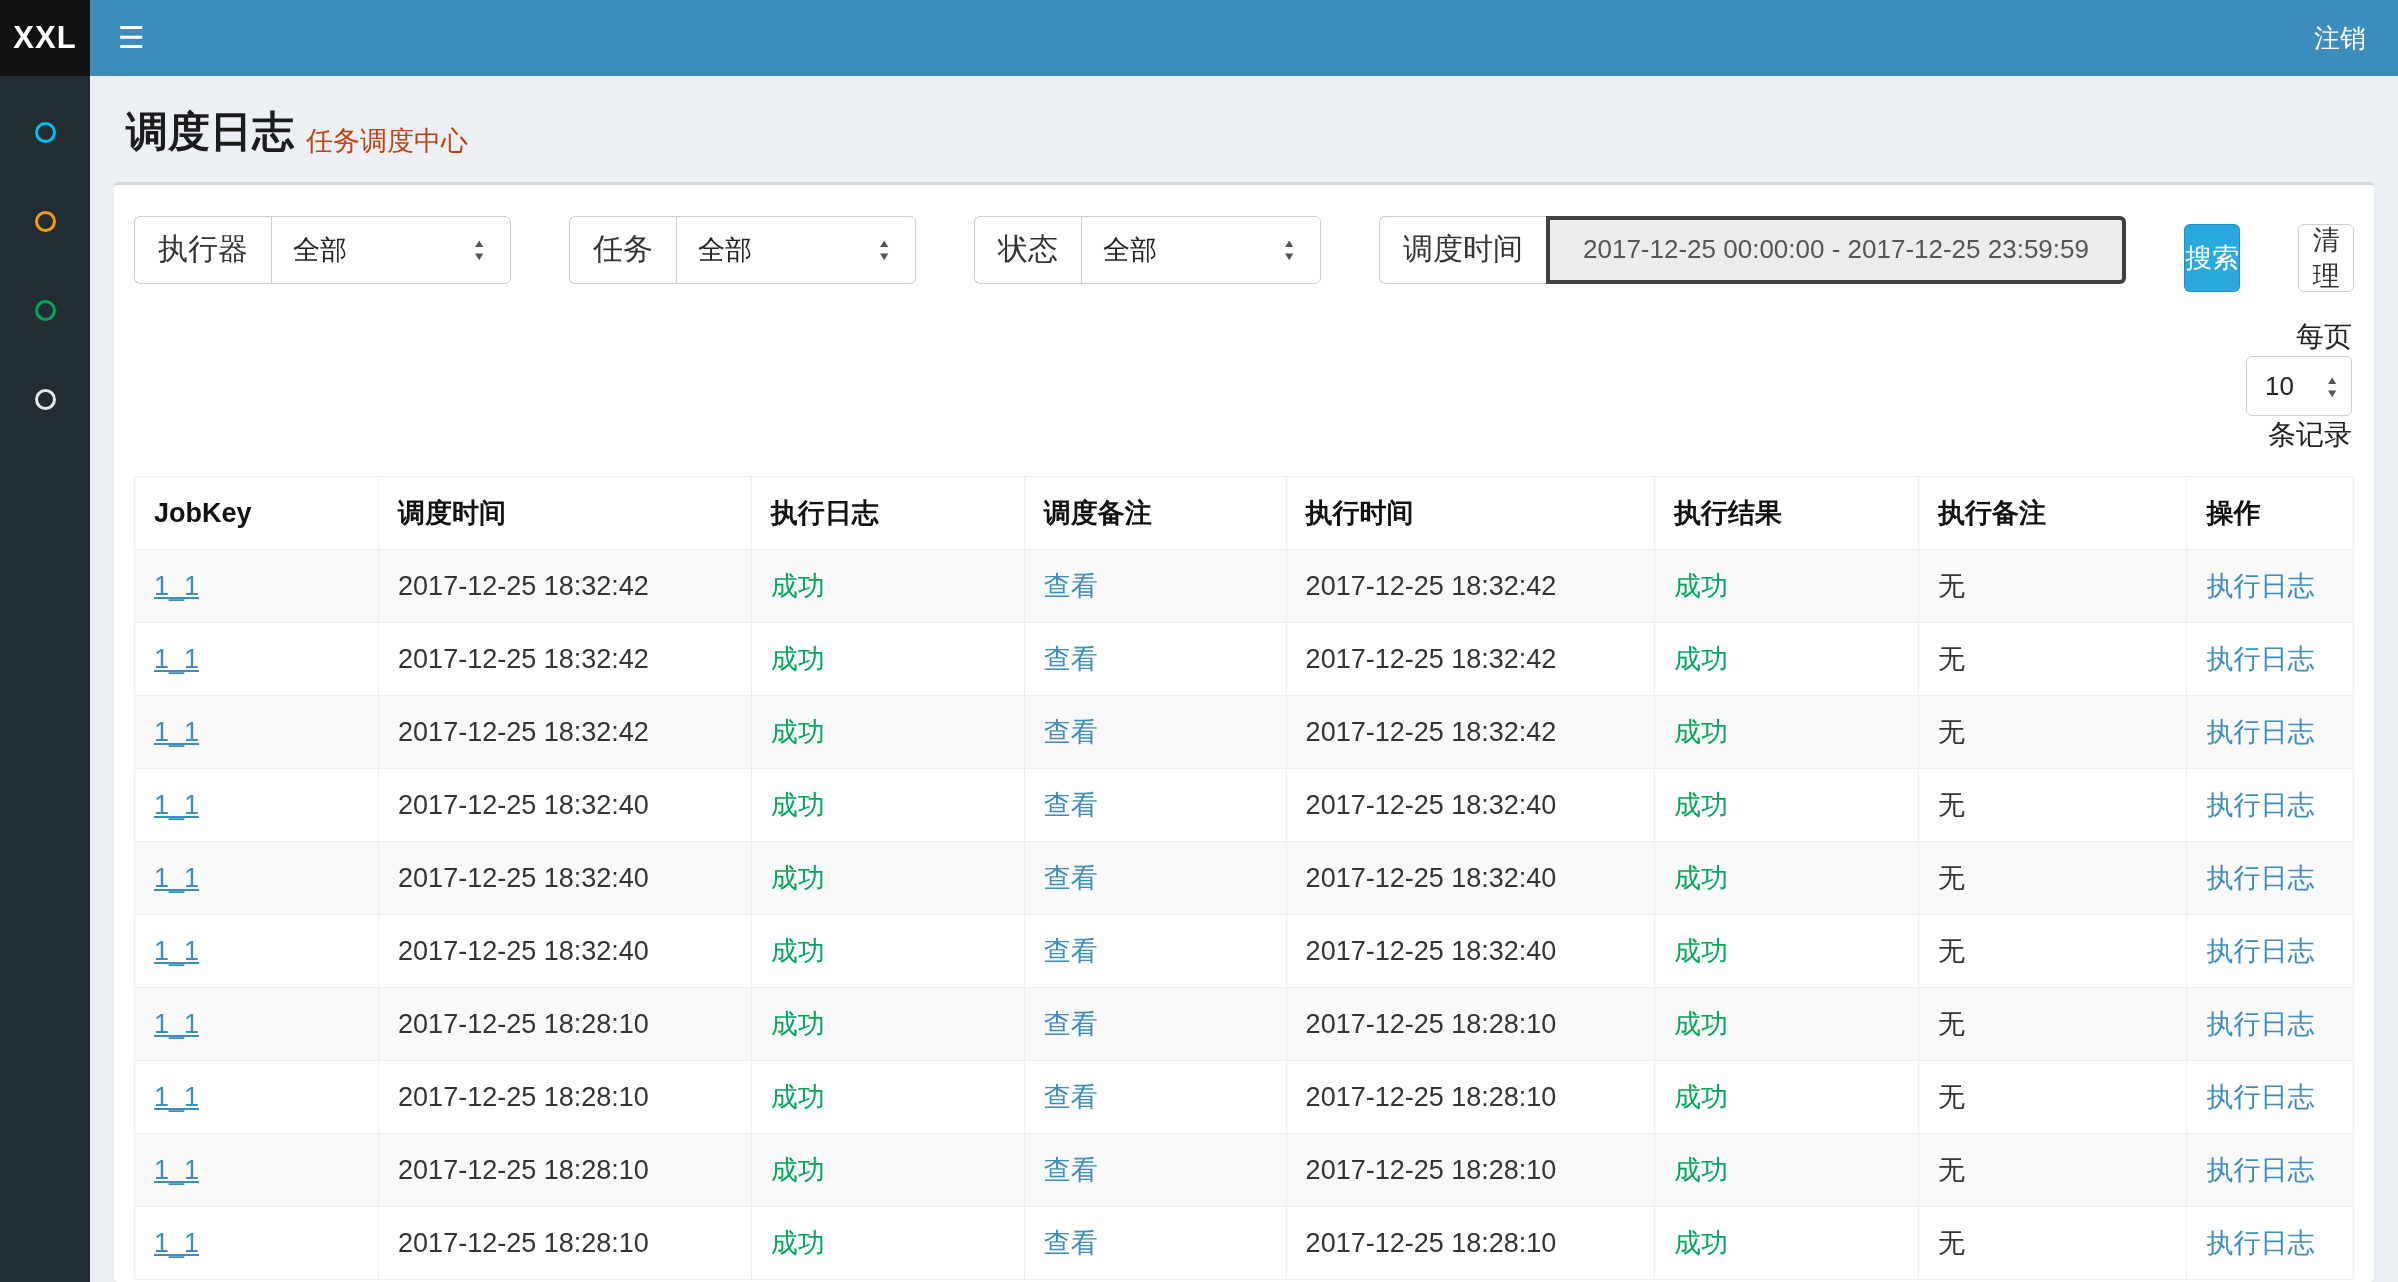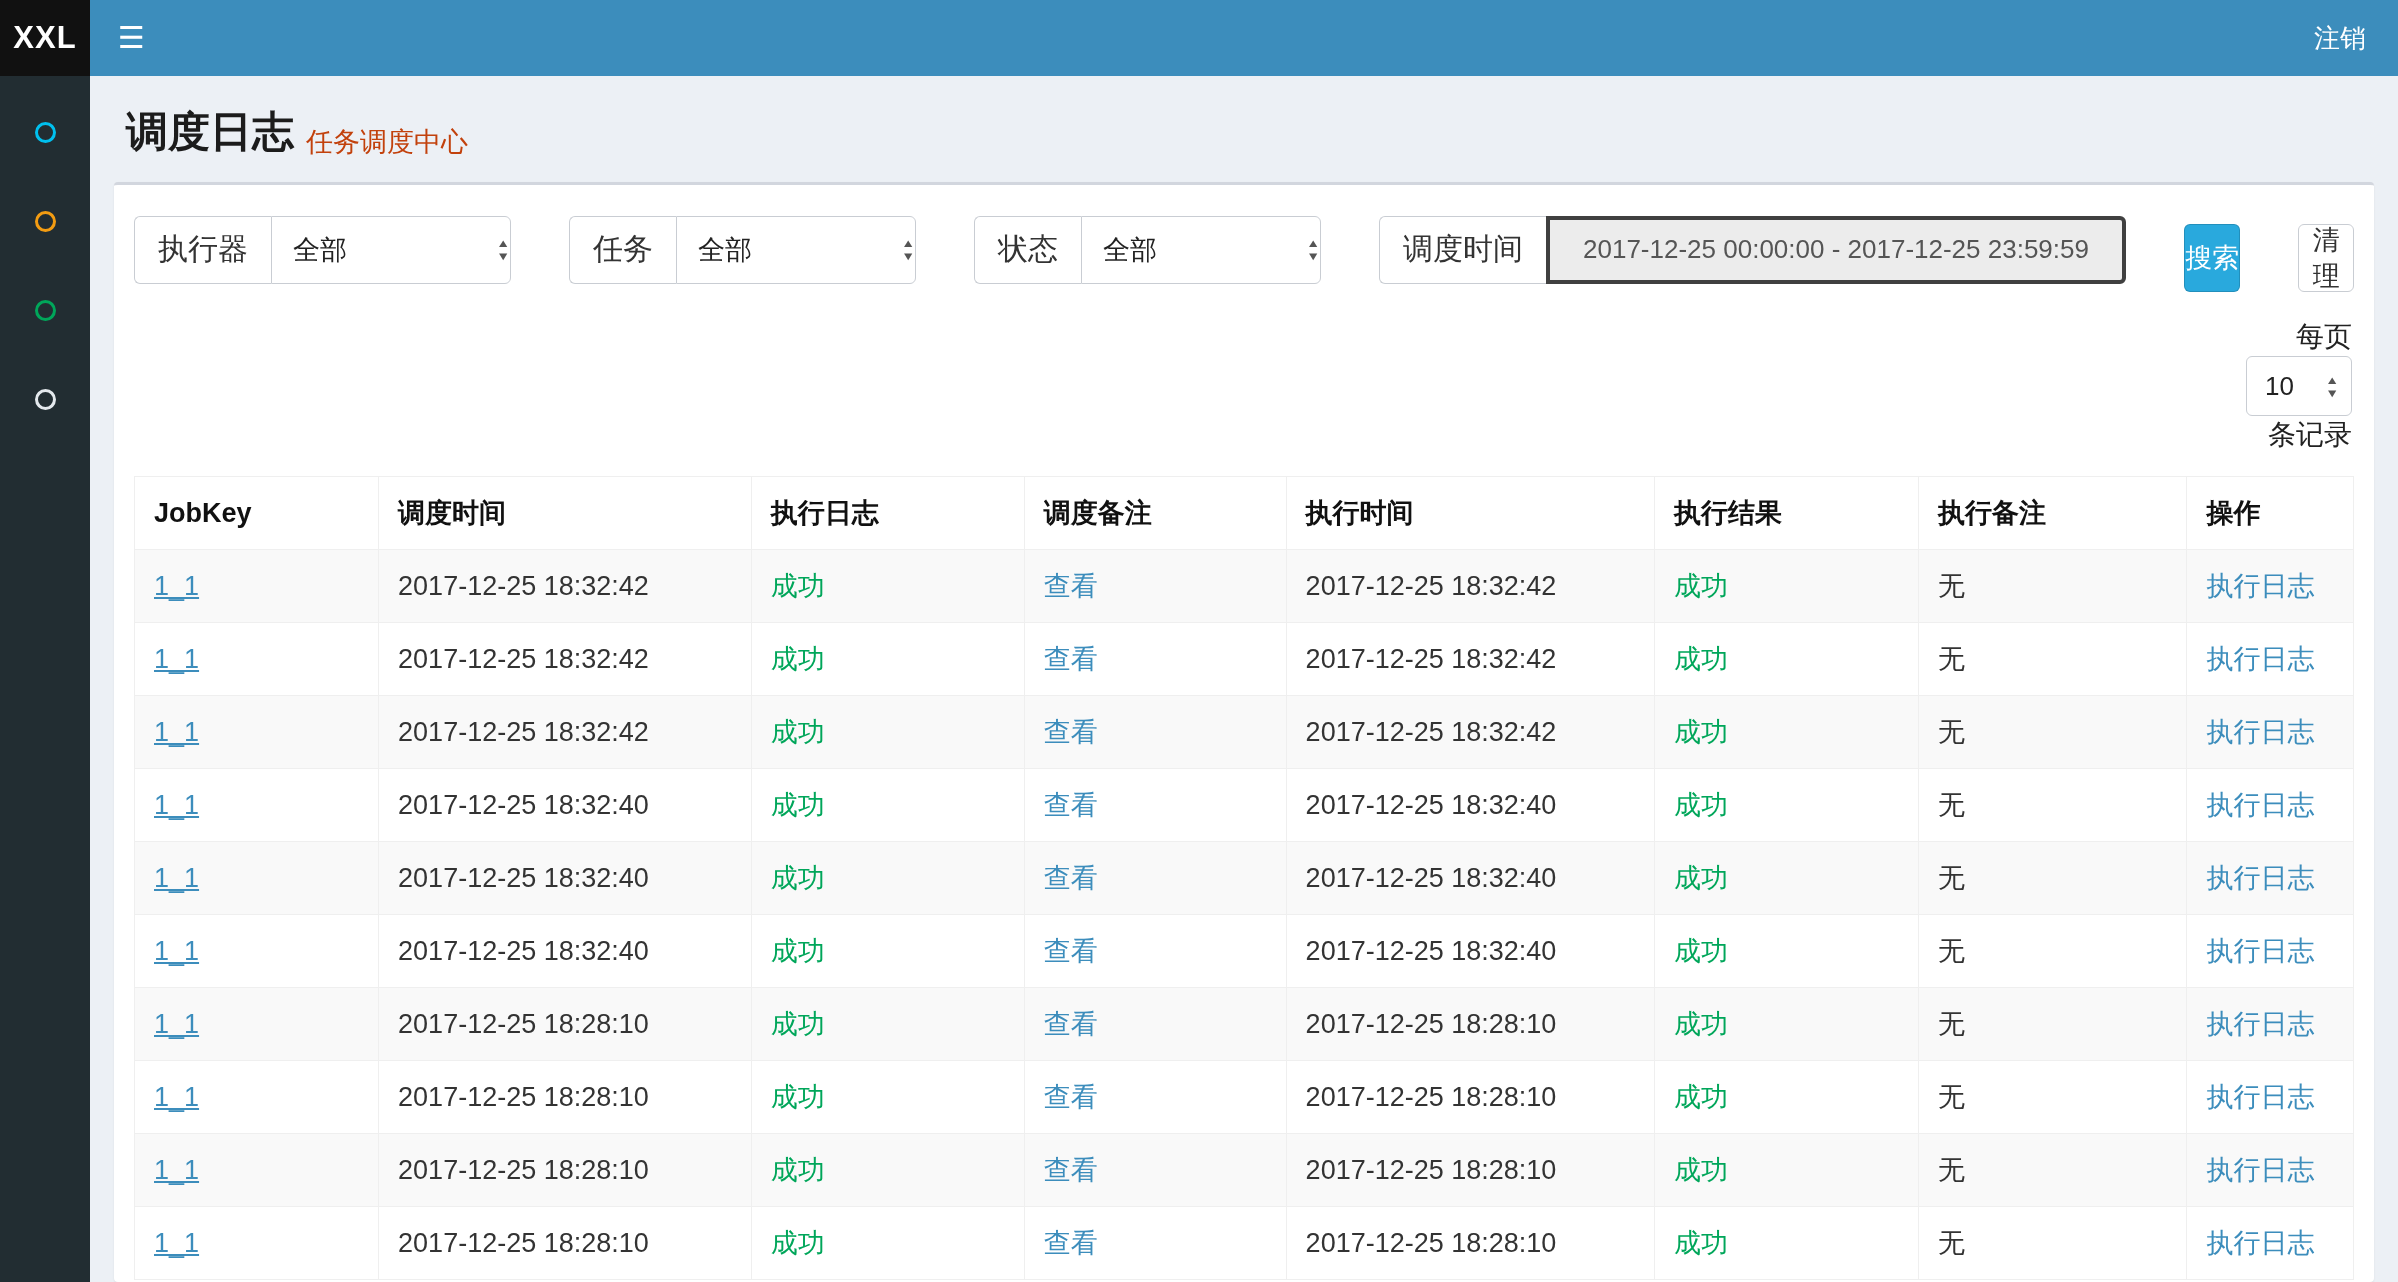--- a/index.html
+++ b/index.html
@@ -27,28 +27,28 @@
   .navbar-main{flex:1;display:flex;align-items:center;justify-content:space-between;padding:0 32px 0 28px;}
   .hamburger{color:#fff;font-size:30px;cursor:pointer;line-height:1;}
   .logout{color:#fff;font-size:26px;cursor:pointer;}
   
   .sidebar{position:absolute;top:76px;left:0;bottom:0;width:90px;background:var(--sidebar-bg);padding-top:12px;}
   .side-item{height:89px;display:flex;align-items:center;justify-content:center;cursor:pointer;}
   .circle{width:21px;height:21px;border:3px solid #fff;border-radius:50%;display:block;}
   
   .content{position:absolute;top:76px;left:90px;right:0;bottom:0;padding:0 24px;display:flex;flex-direction:column;overflow:hidden;}
   .content-header{padding:28px 12px 22px;flex:0 0 auto;}
-  h1{font-size:42px;font-weight:bold;color:#1c1c1c;display:flex;align-items:flex-end;}
+  h1{font-size:42px;font-weight:bold;color:#1c1c1c;display:flex;align-items:flex-start;}
   h1 small{font-size:27px;color:#c2410c;font-weight:normal;margin-left:12px;margin-top:19px;}
   .box{background:#fff;border-top:3px solid #d2d6de;border-radius:4px;box-shadow:0 1px 2px rgba(0,0,0,.08);padding:22px 20px;flex:1 1 auto;overflow:hidden;}
   
   .filters{display:flex;align-items:center;gap:58px;}
   .group{display:flex;height:68px;flex:0 0 auto;}
   .addon{display:flex;align-items:center;padding:0 23px;border:1px solid #c9cdd3;border-right:none;border-radius:6px 0 0 6px;background:#fff;font-size:30px;color:#333;white-space:nowrap;}
-  .selectbox{display:flex;align-items:center;justify-content:space-between;width:240px;border:1px solid #c9cdd3;border-radius:0 6px 6px 0;background:#fff;padding:0 0 0 21px;font-size:27px;color:#222;cursor:pointer;}
+  .selectbox{display:flex;align-items:center;justify-content:space-between;width:240px;border:1px solid #c9cdd3;border-radius:0 6px 6px 0;background:#fff;padding:0 24px 0 21px;font-size:27px;color:#222;cursor:pointer;}
   .stepper{display:flex;flex-direction:column;color:#555;align-items:center;justify-content:center;gap:1px;}
   .stepper i{font-style:normal;font-size:14px;line-height:12px;transform:scaleY(.8);}
   .time-input{width:580px;background:#ececec;border:4px solid #404040;border-radius:0 6px 6px 0;display:flex;align-items:center;justify-content:center;font-size:26px;color:#555;cursor:pointer;}
   .btn{height:68px;display:inline-flex;align-items:center;justify-content:center;font-size:27px;border-radius:6px;cursor:pointer;font-family:inherit;margin-top:17px;}
   .btn-search{width:130px;background:var(--search-btn);color:#fff;border:1px solid rgba(0,0,0,.15);}
   .btn-clear{width:128px;background:#fff;color:#333;border:1px solid #c9cdd3;margin-left:auto;}
   
   .perpage{display:flex;align-items:flex-end;margin:26px 2px 22px;font-size:28px;color:#222;flex-direction:column;}
   .perpage-select{width:106px;height:60px;border-radius:6px;padding:0 12px 0 18px;font-size:26px;}
   

